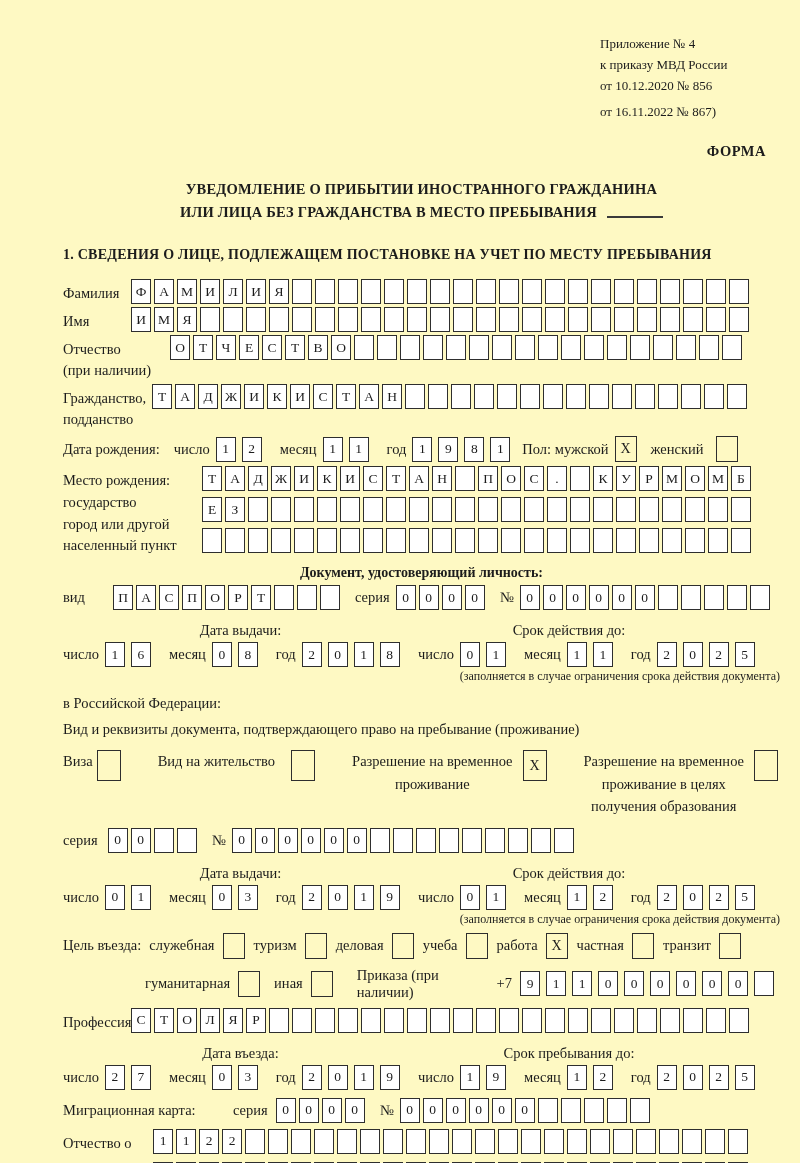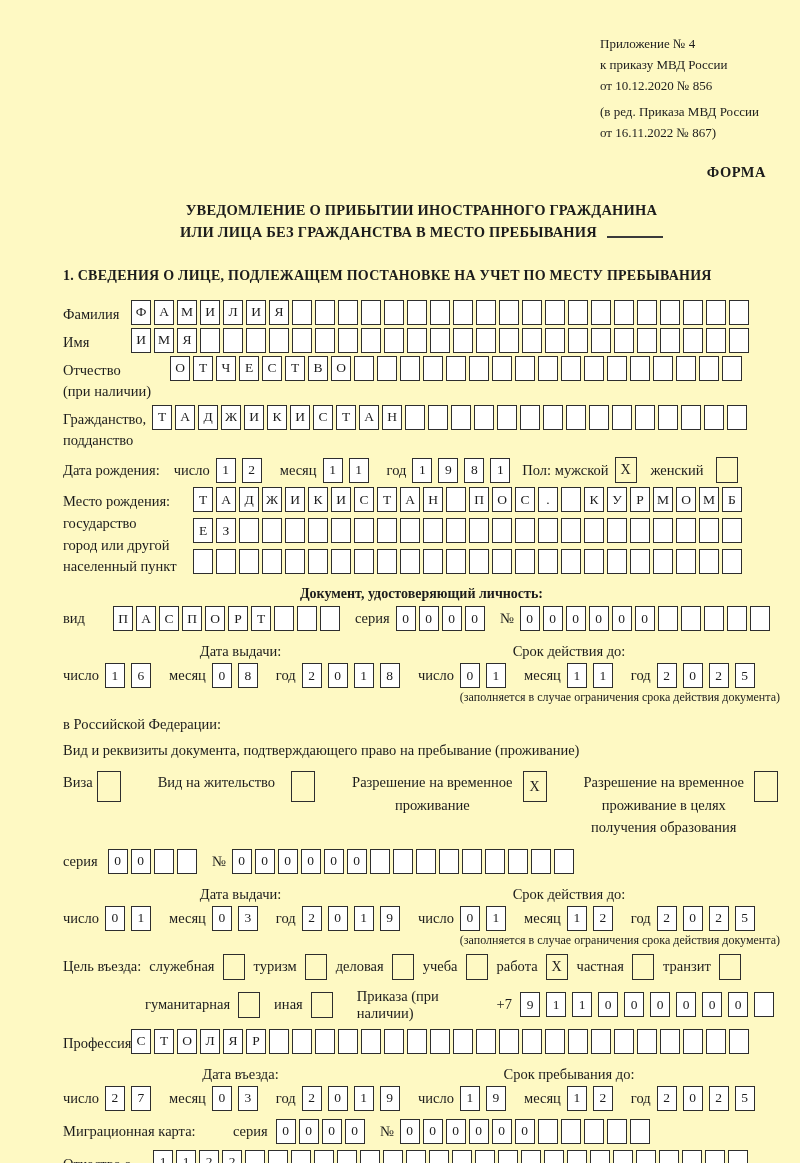--- a/index.html
+++ b/index.html
@@ -56,21 +56,20 @@
 </head>
 <body>
 
 <div class="page">
 
   <div class="hdr">
     <div>Приложение № 4</div>
     <div>к приказу МВД России</div>
     <div>от 10.12.2020 № 856</div>
     <div class="amend">
-      <div>(в ред. Приказа МВД России</div>
       <div>от 16.11.2022 № 867)</div>
     </div>
   </div>
 
   <div class="forma">ФОРМА</div>
 
   <div class="title">
     <div>УВЕДОМЛЕНИЕ О ПРИБЫТИИ ИНОСТРАННОГО ГРАЖДАНИНА</div>
     <div><span>ИЛИ ЛИЦА БЕЗ ГРАЖДАНСТВА В МЕСТО ПРЕБЫВАНИЯ</span><span class="u-line"></span></div>
   </div>
@@ -230,21 +229,21 @@
         <span class="cell">9</span>
         <span class="cell">8</span>
         <span class="cell">1</span>
       </span>
     <span style="margin-left:6px;margin-right:6px;">Пол: мужской</span>
     <span class="chk">X</span>
     <span style="margin-left:14px;margin-right:12px;">женский</span>
     <span class="chk"></span>
   </div>
 
-  <div class="blockrow" style="margin-top:4px;">
+  <div class="blockrow" style="margin-top:4px;gap:9px;">
     <div class="lblcol w130">
       <div>Место рождения:</div>
       <div>государство</div>
       <div>город или другой</div>
       <div>населенный пункт</div>
     </div>
     <div class="cellcol">
       <div class="cells">
           <span class="cell">Т</span>
           <span class="cell">А</span>

